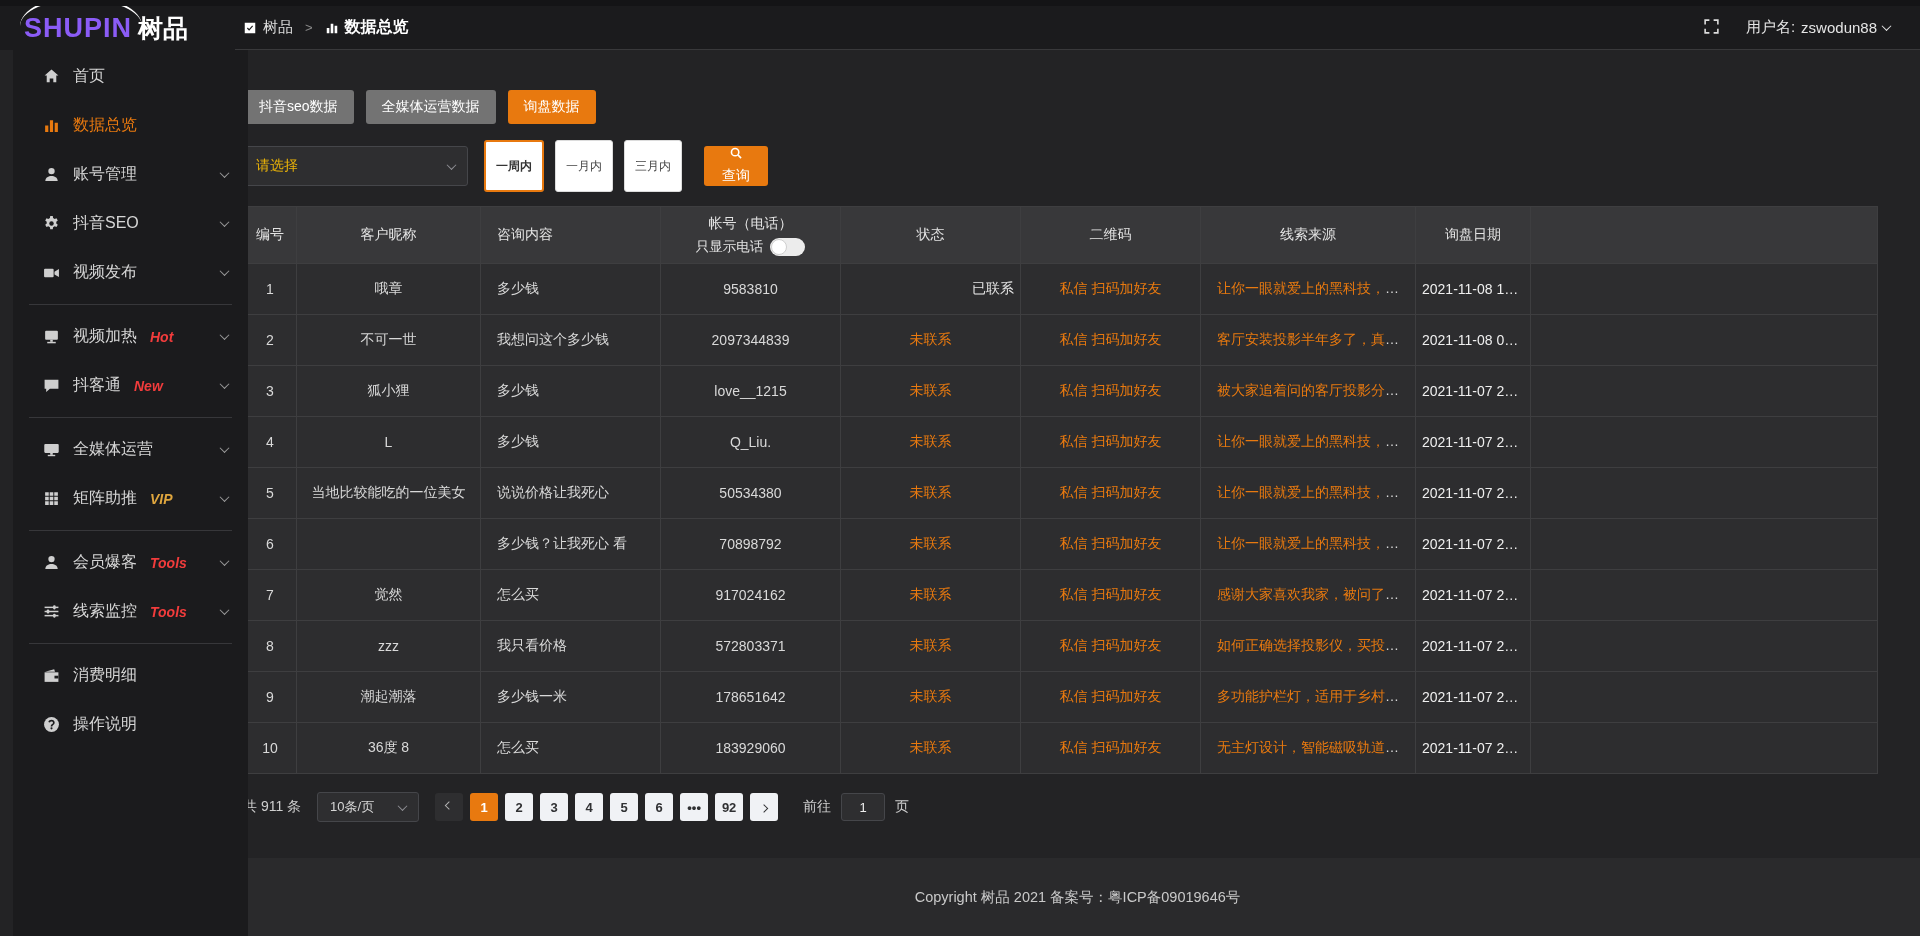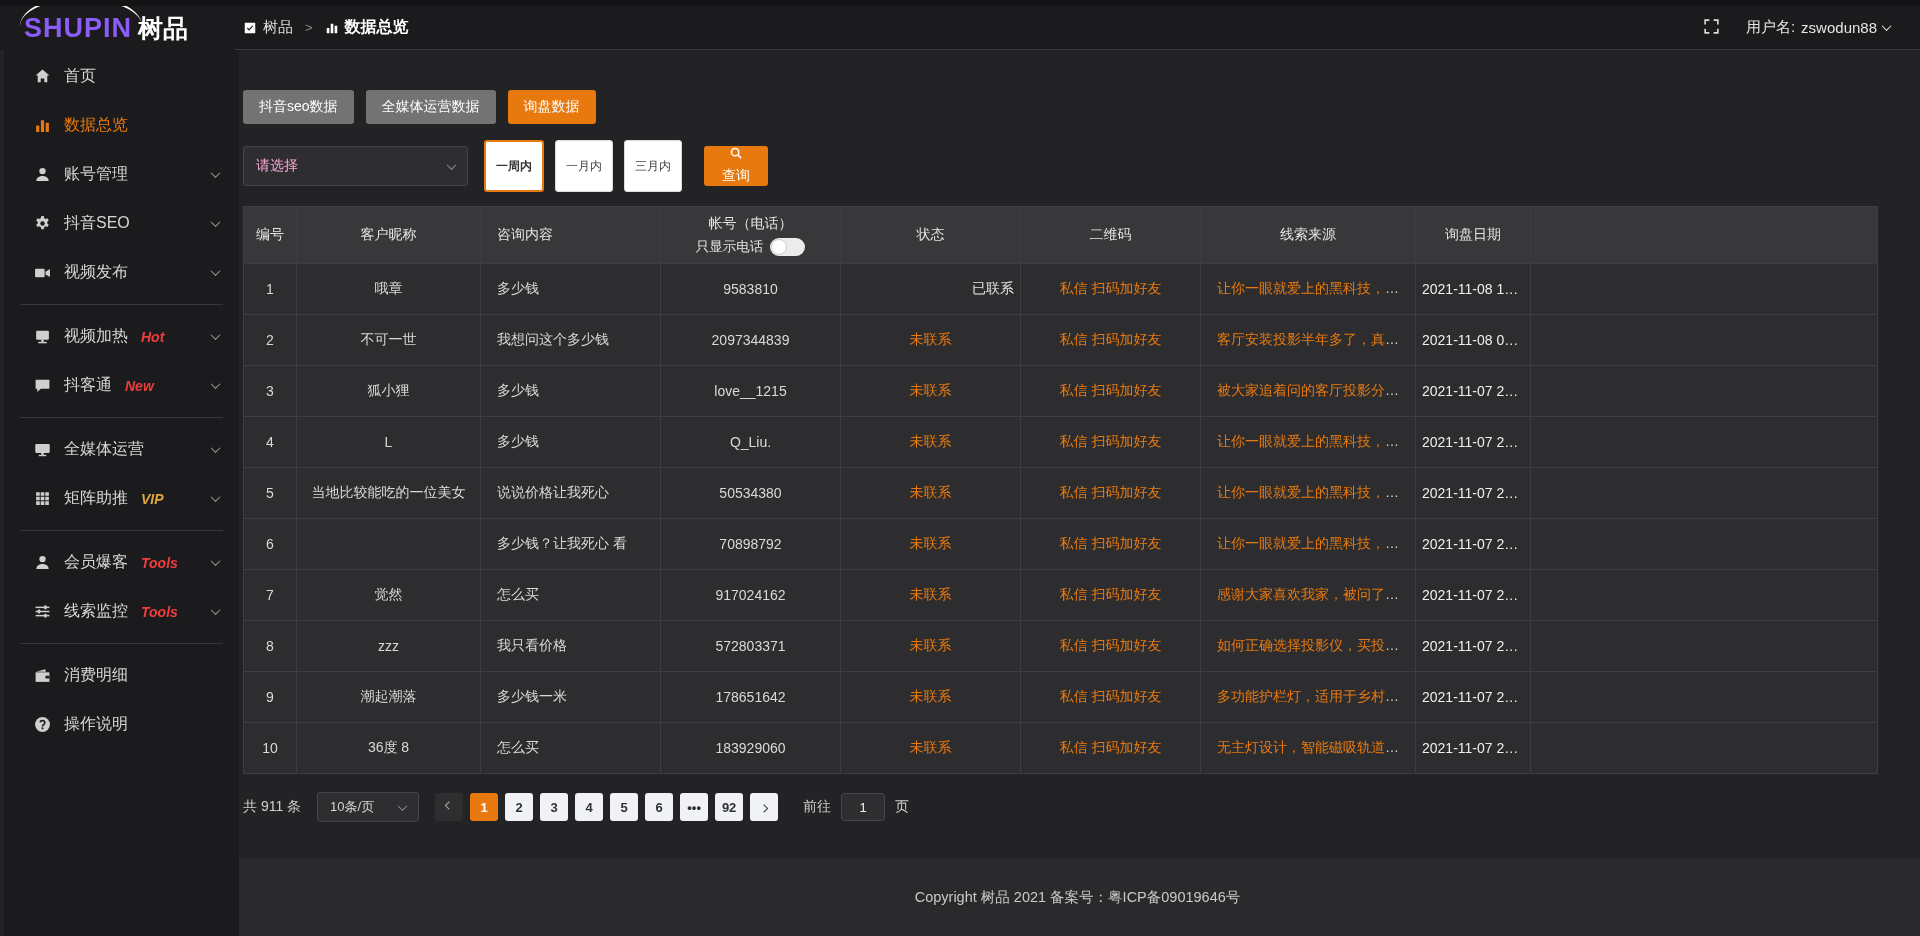--- a/index.html
+++ b/index.html
@@ -20,39 +20,39 @@
   .bc-ic svg{width:14px;height:14px;display:block;}
   .bc-sep{color:#8a8a8a;margin:0 12px;font-size:13px;}
   .bc-current{font-size:16px;font-weight:bold;color:#fff;}
   .topbar-right{margin-left:auto;display:flex;padding-right:30px;color:#e5e5e5;font-size:15px;}
   .fs-ic{width:17px;height:17px;margin-right:26px;color:#ddd;cursor:pointer;}
   .fs-ic svg{width:17px;height:17px;display:block;}
   .user{display:flex;align-items:center;gap:6px;cursor:pointer;}
   .chev{display:inline-block;width:7px;height:7px;border-right:1.6px solid currentColor;
     border-bottom:1.6px solid currentColor;transform:rotate(45deg) translate(-1px,-1px);}
   
-  .sidebar{position:fixed;top:50px;left:4px;bottom:0;width:235px;background:#1b1b1d;z-index:20;padding-top:2px;}
+  .sidebar{position:fixed;top:50px;left:13px;bottom:0;width:235px;background:#1b1b1d;z-index:20;padding-top:2px;}
   .mi{height:49px;display:flex;align-items:center;padding:0 20px 0 30px;cursor:pointer;color:#d6d6d6;}
   .mi-ic{width:17px;height:17px;margin-right:13px;color:#cfcfcf;flex:0 0 auto;}
   .mi-ic svg{width:17px;height:17px;display:block;}
   .mi-label{font-size:16px;}
   .mi-badge{font-size:14px;font-style:italic;font-weight:bold;margin-left:13px;}
   .mi .chev{margin-left:auto;color:#9a9a9a;}
   .mi.active{color:#e8790f;}
   .mi.active .mi-ic{color:#e8790f;}
   .mi-div{border-top:1px solid #37373a;margin:7px 16px;}
   
   .main{position:absolute;top:50px;left:235px;right:0;bottom:78px;padding:40px 0 0 8px;}
   .tabs{display:flex;gap:12px;}
   .tab{height:34px;padding:0 16px;background:#737373;color:#fff;font-size:14px;border:none;
     border-radius:3px;cursor:pointer;font-family:inherit;}
   .tab.active{background:#e8790f;}
   .filterbar{display:flex;align-items:center;margin-top:16px;}
   .select{width:225px;height:40px;background:#2e2e30;border:1px solid #45464a;border-radius:3px;
-    display:flex;align-items:center;padding:0 12px;color:#f9a8d4;font-size:14px;cursor:pointer;}
+    display:flex;align-items:center;padding:0 12px;color:#eab308;font-size:14px;cursor:pointer;}
   .select .chev{margin-left:auto;color:#8f8f94;}
   .ranges{display:flex;gap:11px;margin-left:16px;}
   .rbtn{height:52px;padding:0 10px;background:#fff;color:#444;font-size:12px;border:1px solid #dcdcdc;
     border-radius:3px;cursor:pointer;font-family:inherit;}
   .rbtn.active{border:2px solid #e8790f;color:#333;font-weight:bold;}
   .btn-query{height:40px;margin-left:22px;padding:0 18px;background:#e8790f;color:#fff;font-size:14px;
     border:none;border-radius:3px;cursor:pointer;display:flex;align-items:center;gap:7px;font-family:inherit;flex-direction:column;}
   .btn-query .sic{width:14px;height:14px;display:inline-block;}
   .btn-query .sic svg{width:14px;height:14px;display:block;}
   

